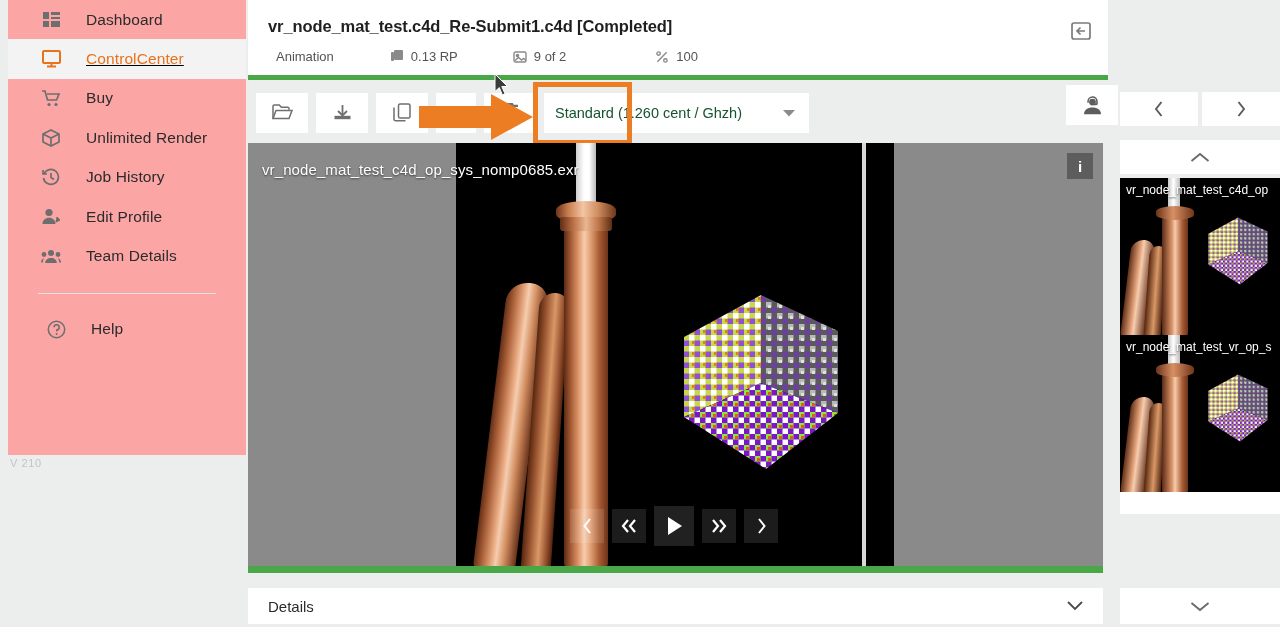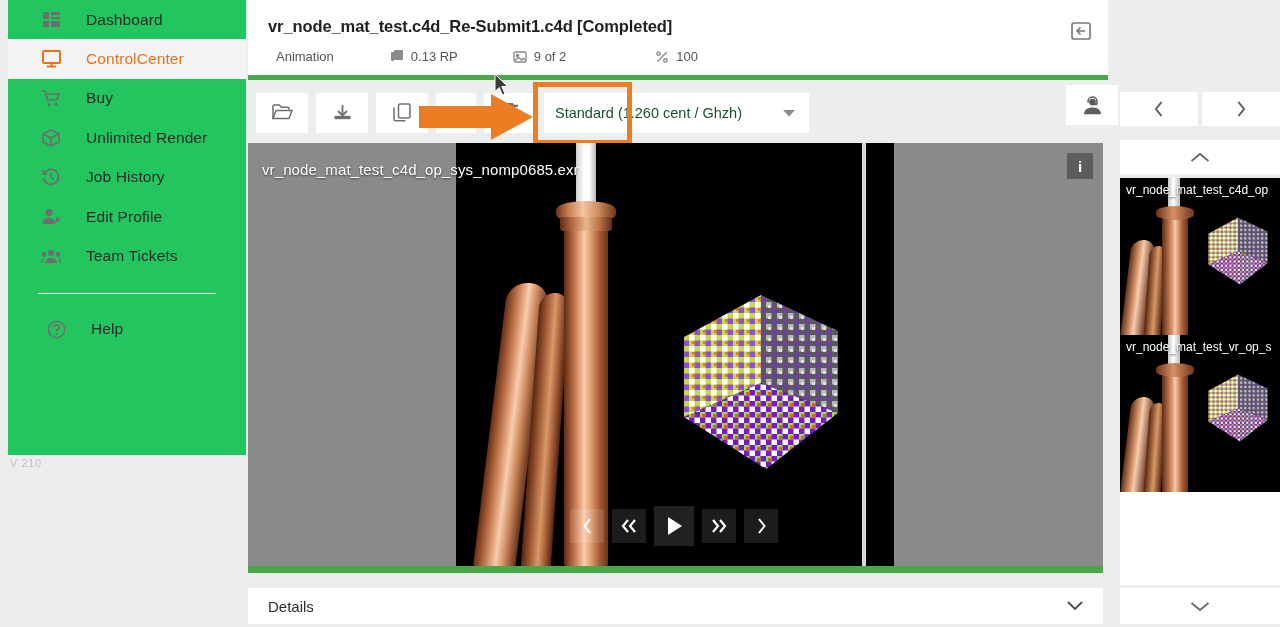--- a/index.html
+++ b/index.html
@@ -7,27 +7,27 @@
     width: 1280px; height: 627px;
     font-family: "Liberation Sans", sans-serif;
     background: #eceded;
     overflow: hidden;
   }
   #app { position: relative; width: 1280px; height: 627px; background: #eceded; }
 
   
   #sidebar {
     position: absolute; left: 8px; top: 0px; width: 238px; height: 455px;
-    background: #22c55e;
+    background: #fca5a5;
   }
   .nav-item {
     display: flex; align-items: center; height: 39.4px;
     padding-left: 30px; cursor: pointer;
   }
-  .nav-item.active { background: #f3f3f3; }
+  .nav-item.active { background: #f3f3f3; text-decoration: underline; }
   .nav-ico {
     width: 26px; height: 22px; flex: 0 0 26px;
     display: flex; align-items: center; justify-content: center;
     color: #6e6e6e;
   }
   .nav-item.active .nav-ico { color: #e8721c; }
   .nav-label {
     margin-left: 22px; font-size: 15.5px; color: #2b2b2b; letter-spacing: .1px;
   }
   .nav-item.active .nav-label { color: #e8721c; }
@@ -191,21 +191,21 @@
     width: 78px; height: 34px; background: #fff;
     display: flex; align-items: center; justify-content: center;
     color: #5a5a5a; cursor: pointer;
   }
   #rp-up {
     position: absolute; left: 0; top: 140px; width: 160px; height: 34px;
     background: #fff; display: flex; align-items: center; justify-content: center;
     color: #6a6a6a; cursor: pointer;
   }
   #rp-list {
-    position: absolute; left: 0; top: 178px; width: 160px; height: 407px;
+    position: absolute; left: 0; top: 178px; width: 160px; height: 336px;
     background: #fff; overflow: hidden;
   }
   .thumb { position: relative; width: 160px; height: 157px; background: #000; overflow: hidden; cursor: pointer; }
   .thumb-label {
     position: absolute; left: 6px; top: 5px; z-index: 4;
     font-size: 12px; color: #fff; white-space: nowrap;
     text-shadow: 0 1px 2px rgba(0,0,0,.7);
   }
   .t-pipe-white { position: absolute; left: 48px; top: 0; width: 12px; height: 32px;
     background: linear-gradient(90deg,#c8c8c8,#fff 45%,#bdbdbd); }
@@ -306,21 +306,21 @@
       <span class="nav-ico">
         <svg width="20" height="15" viewBox="0 0 20 15" fill="currentColor">
             <circle cx="10" cy="4" r="3"></circle>
             <circle cx="3" cy="5.5" r="2.4"></circle>
             <circle cx="17" cy="5.5" r="2.4"></circle>
             <path d="M4.2 14c0-3.1 2.5-5.1 5.8-5.1s5.8 2 5.8 5.1z"></path>
             <path d="M0 13.5c0-2.2 1.2-3.8 3.2-4.3-.8.9-1.3 2.2-1.4 4.3z"></path>
             <path d="M20 13.5c0-2.2-1.2-3.8-3.2-4.3.8.9 1.3 2.2 1.4 4.3z"></path>
           </svg>
       </span>
-      <span class="nav-label">Team Tickets</span>
+      <span class="nav-label">Team Details</span>
     </div>
 
     <div class="nav-sep"></div>
 
     <div class="nav-item" id="help-item">
       <span class="nav-ico">
         <svg width="19" height="19" viewBox="0 0 19 19" fill="none" stroke="currentColor" stroke-width="1.5">
             <circle cx="9.5" cy="9.5" r="8.2"></circle>
             <path d="M7 7.2a2.6 2.6 0 1 1 2.8 2.7v1.6" stroke-width="1.5"></path>
             <circle cx="9.6" cy="14" r=".95" fill="currentColor" stroke="none"></circle>

